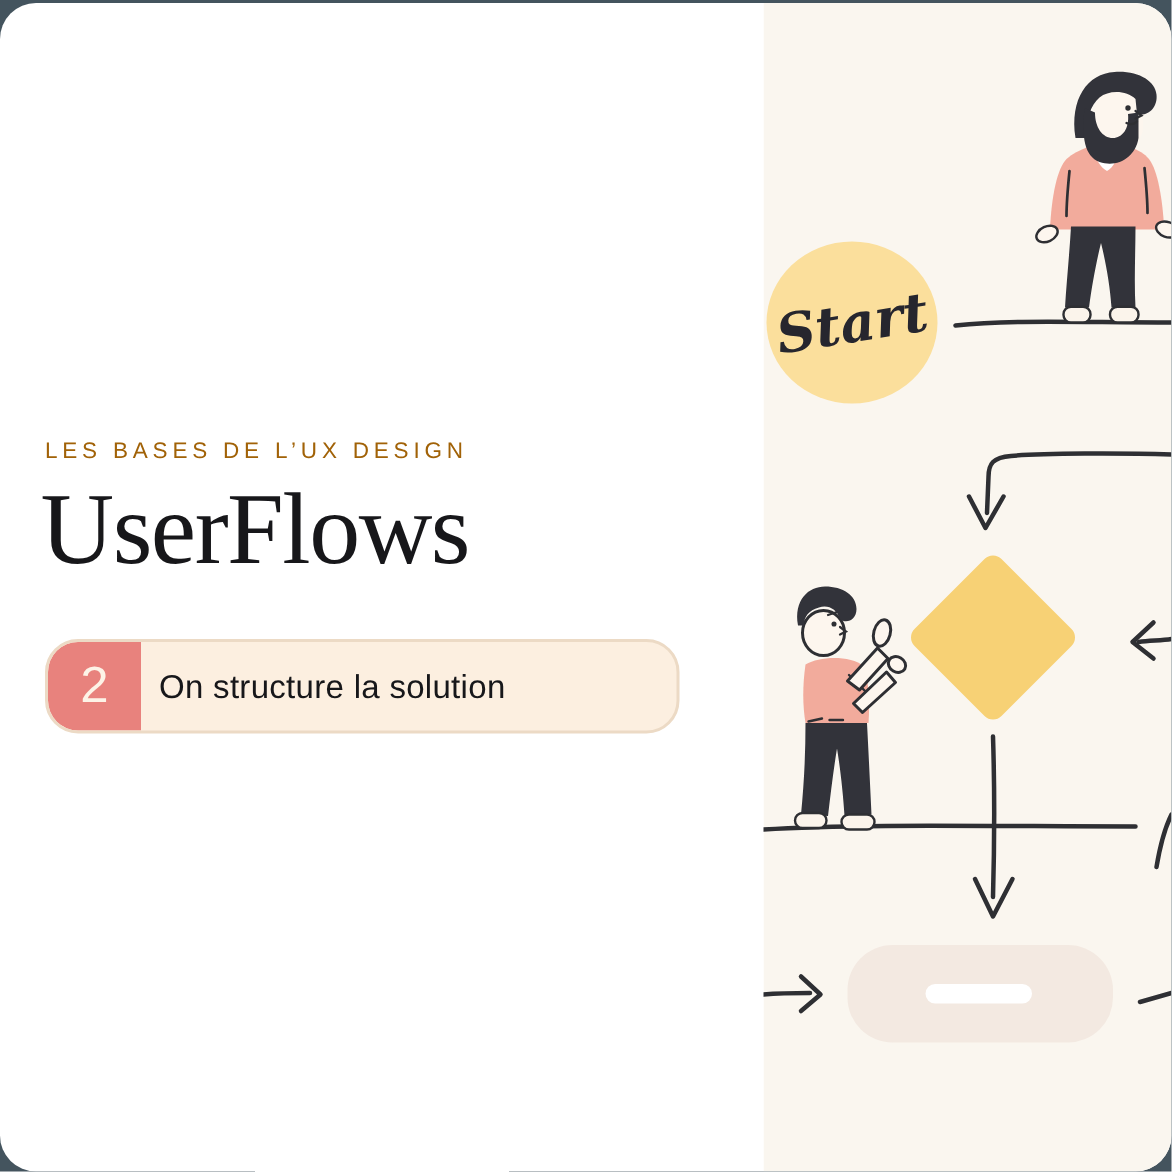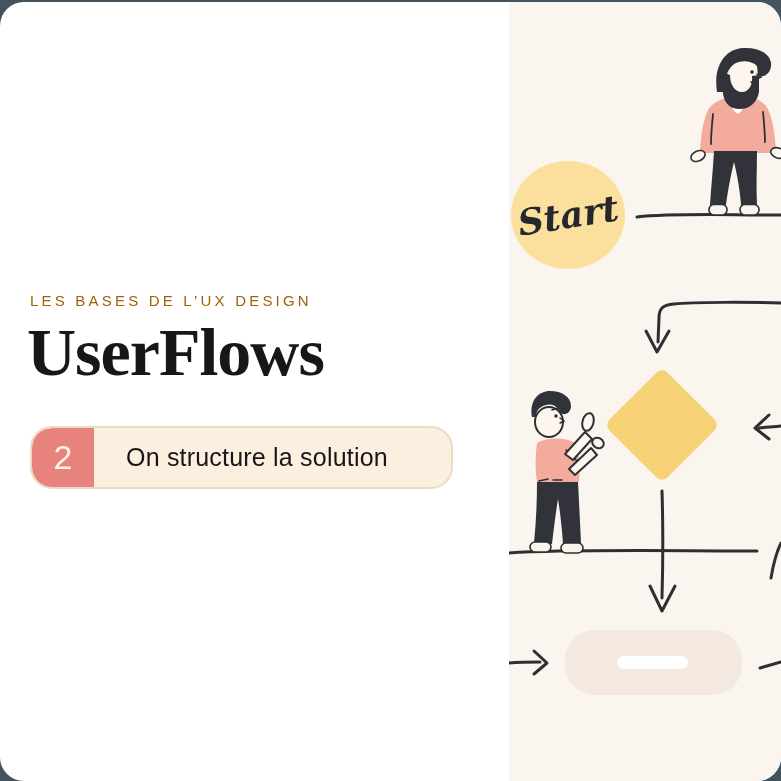--- a/index.html
+++ b/index.html
@@ -14,39 +14,39 @@
     background:#ffffff; border-radius:24px; overflow:hidden;
   }
   
   .eyebrow {
     position:absolute; left:30px; top:290px;
     font-size:15px; letter-spacing:3.2px; color:#a16207;
     font-weight:400; white-space:nowrap;
   }
   .title {
     position:absolute; left:27px; top:316px; margin:0;
-    font-family:"Liberation Serif", serif; font-weight:700;
+    font-family:"Liberation Serif", serif; font-weight:400;
     font-size:68px; line-height:1.0; letter-spacing:-1px; color:#17171a;
     white-space:nowrap;
   }
   .badge {
     position:absolute; left:30px; top:424px;
     width:423px; height:63px; box-sizing:border-box;
     background:#fcefe0; border:2px solid #ecdac5; border-radius:22px;
     display:flex; align-items:stretch; overflow:hidden;
   }
   .badge-num {
     width:62px; flex:0 0 62px;
     background:#e8827d; color:#fdf3e7;
     display:flex; align-items:center; justify-content:center;
     font-size:34px; border-radius:20px 0 0 20px;
   }
   .badge-label {
-    display:flex; align-items:center; padding-left:32px;
-    font-size:25px; letter-spacing:0.2px; color:#17171a; white-space:nowrap;
+    display:flex; align-items:center; padding-left:12px;
+    font-size:22px; letter-spacing:0.2px; color:#17171a; white-space:nowrap;
   }
   
   .panel {
     position:absolute; left:509px; top:0; right:0; bottom:0;
   }
   .panel svg { display:block; }
 </style>
 </head>
 <body>
 

